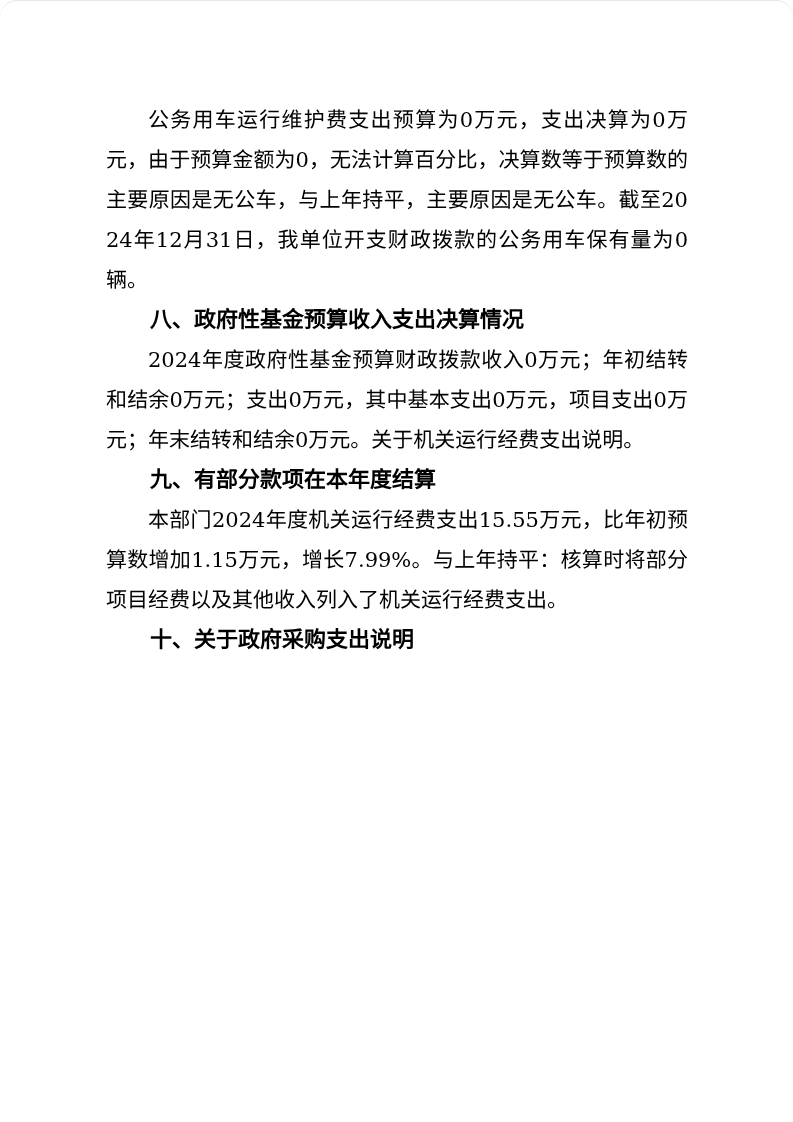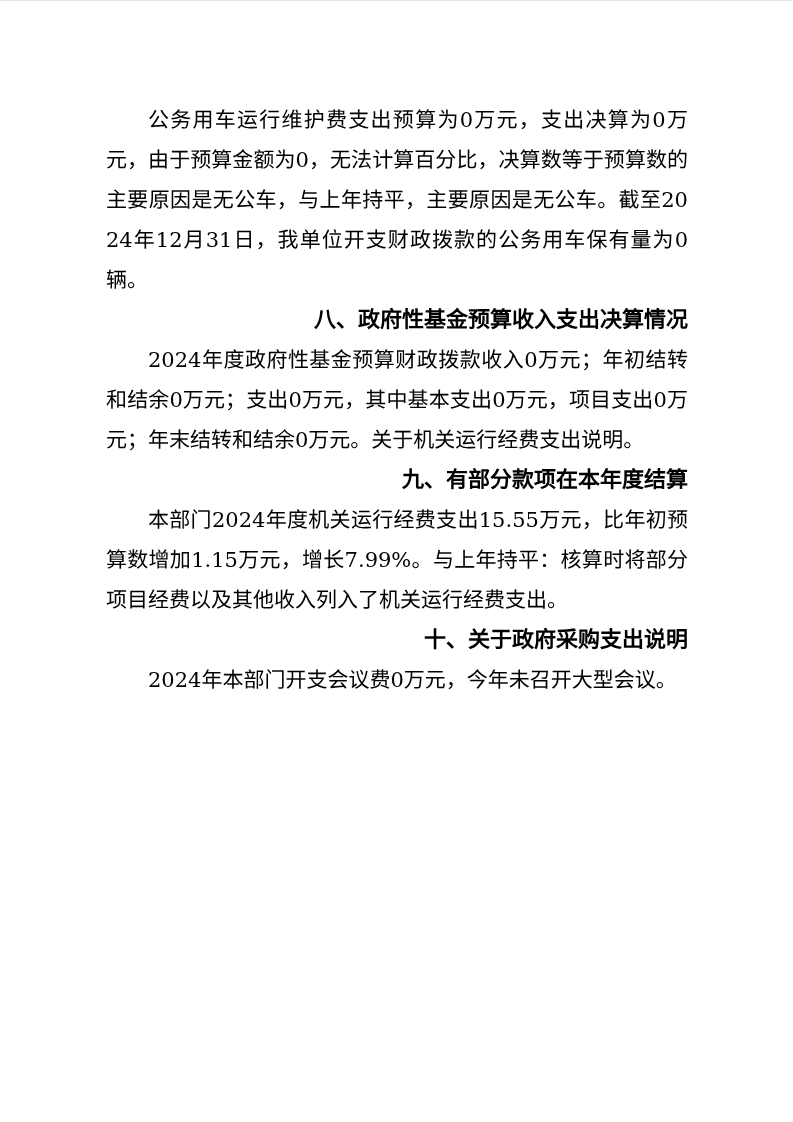--- a/index.html
+++ b/index.html
@@ -13,55 +13,55 @@
     font-family: "DejaVu Serif", "Liberation Serif", serif;
   }
   .page {
     box-sizing: border-box;
     width: 793px;
     height: 1122px;
     background: #ffffff;
     border-top: 1px solid #e7e7e7;
     padding: 99px 105px 0 106px;
     overflow: hidden;
+    border-radius: 17px;
   }
   .para {
     margin: 0;
     font-family: "DejaVu Serif", "Liberation Serif", serif;
     font-size: 21px;
     line-height: 40px;
     color: #000000;
     text-align: justify;
     text-justify: inter-character;
     text-indent: 2em;
     word-break: break-all;
   }
   .heading {
     margin: 0;
     font-family: "Liberation Sans", "DejaVu Sans", sans-serif;
     font-size: 22px;
     line-height: 40px;
     font-weight: bold;
     color: #000000;
     text-indent: 2em;
-    text-align: right;
+    text-align: left;
   }
 </style>
 </head>
 <body>
 
 <div class="page">
   <p class="para">公务用车运行维护费支出预算为0万元，支出决算为0万元，由于预算金额为0，无法计算百分比，决算数等于预算数的主要原因是无公车，与上年持平，主要原因是无公车。截至2024年12月31日，我单位开支财政拨款的公务用车保有量为0辆。</p>
 
 
   <h2 class="heading">八、政府性基金预算收入支出决算情况</h2>
 
   <p class="para"> 2024年度政府性基金预算财政拨款收入0万元；年初结转和结余0万元；支出0万元，其中基本支出0万元，项目支出0万元；年末结转和结余0万元。关于机关运行经费支出说明。</p>
 
   <h2 class="heading">九、有部分款项在本年度结算</h2>
 
   <p class="para">本部门2024年度机关运行经费支出15.55万元，比年初预算数增加1.15万元，增长7.99%。与上年持平：核算时将部分项目经费以及其他收入列入了机关运行经费支出。</p>
 
   <h2 class="heading">十、关于政府采购支出说明</h2>
 
-  <p class="para">2024年本部门开支会议费0万元，今年未召开大型会议。</p>
 
 </div>
 
 </body></html>

